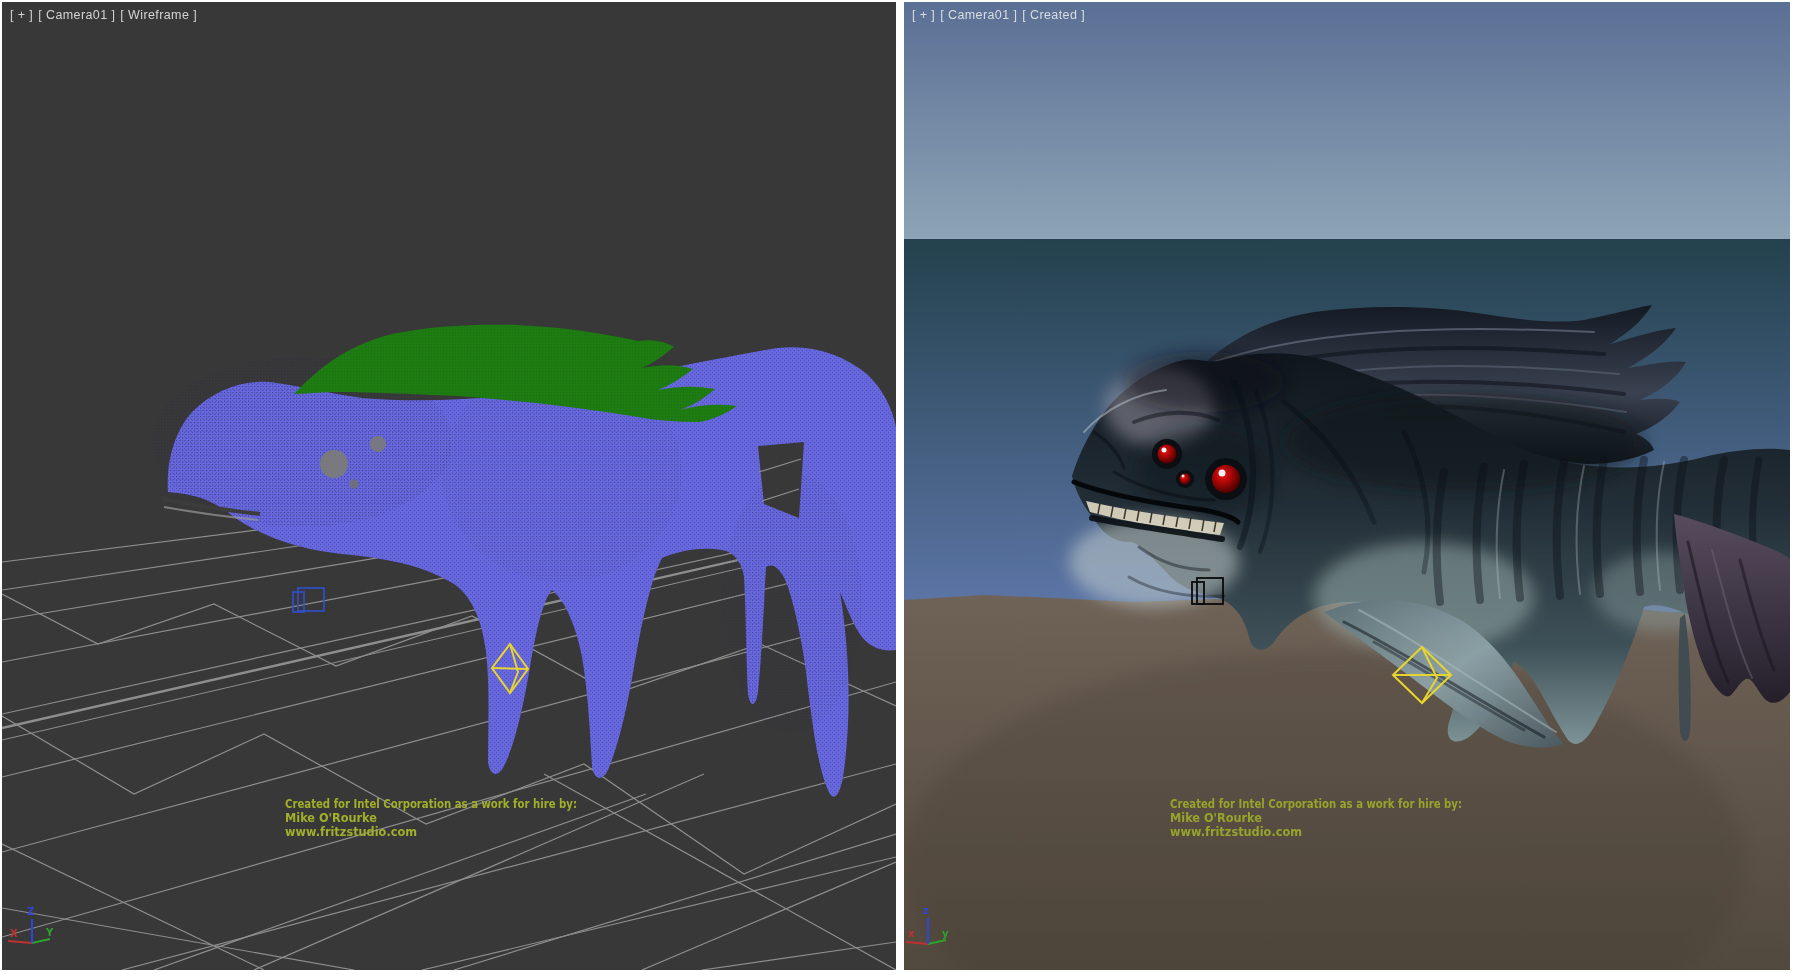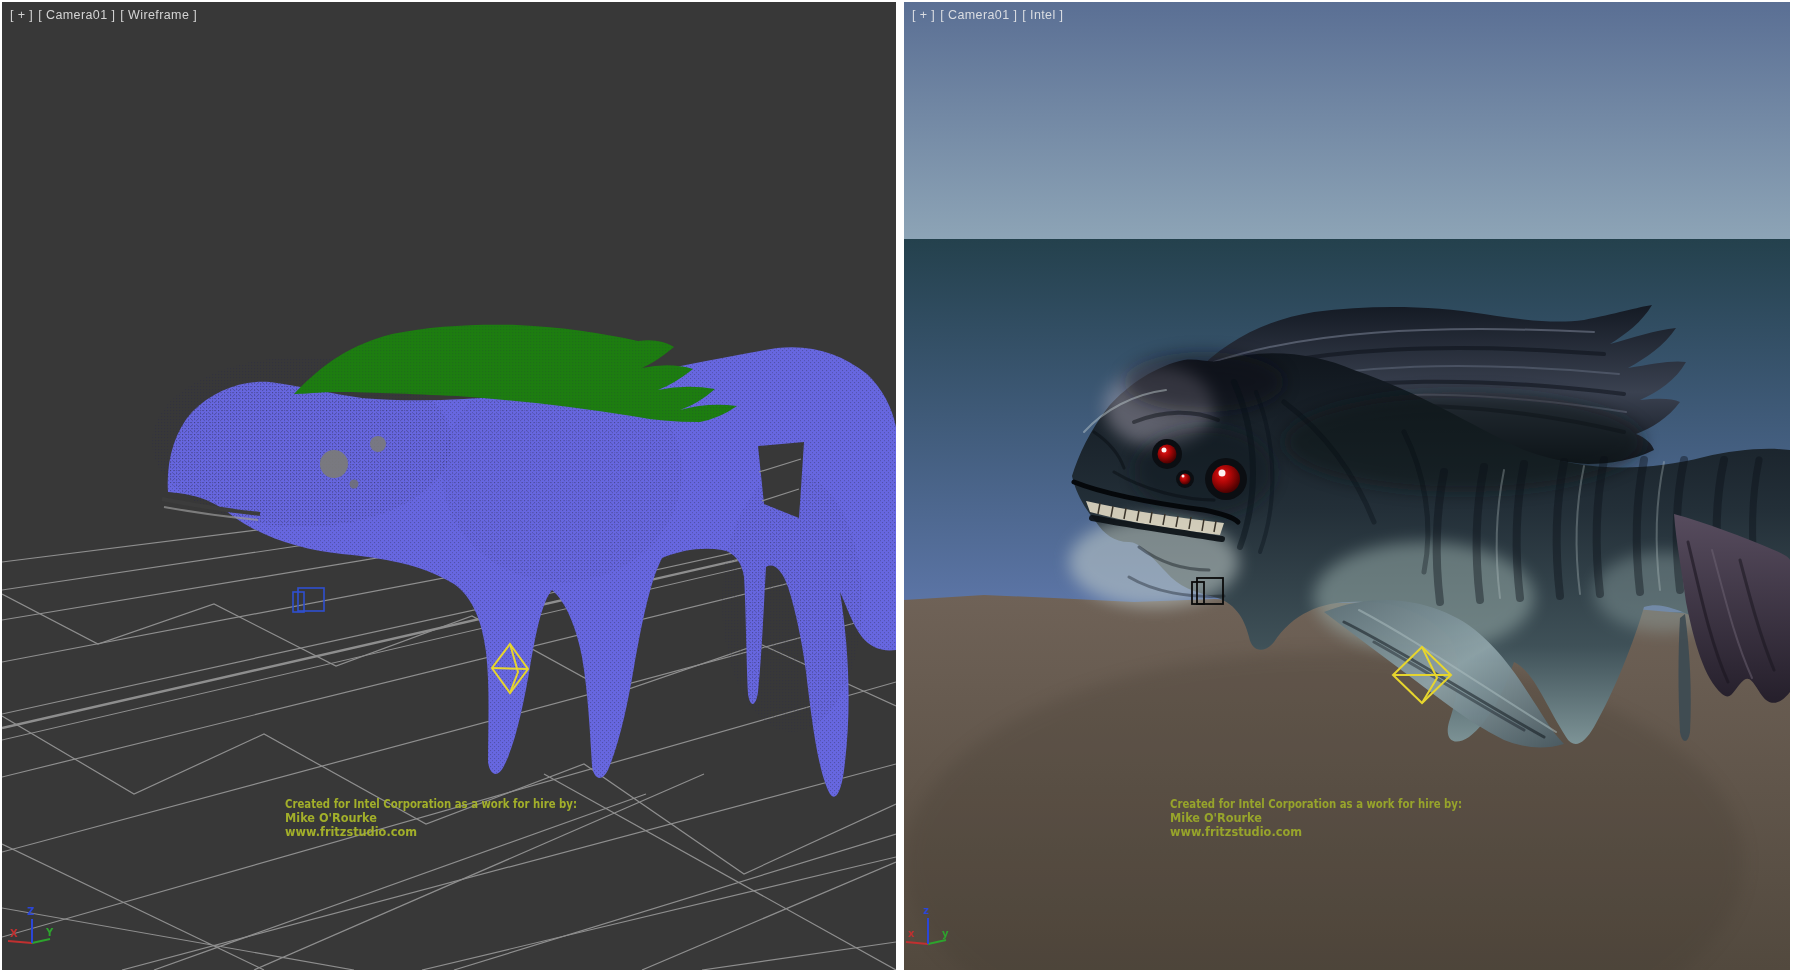--- a/index.html
+++ b/index.html
@@ -272,17 +272,17 @@
         <line x1="24" y1="942" x2="24" y2="916" stroke="#2b46d8" stroke-width="2"></line>
         <text x="4" y="935" fill="#c03030">x</text>
         <text x="38" y="935" fill="#2da32d">y</text>
         <text x="19" y="912" fill="#2b46d8">z</text>
       </g>
     </svg>
 
     <div class="vp-label">
       <span>[ + ]</span>
       <span>[ Camera01 ]</span>
-      <span>[ Intel ]</span>
+      <span>[ Created ]</span>
     </div>
   </div>
 
 </div>
 
 </body></html>

